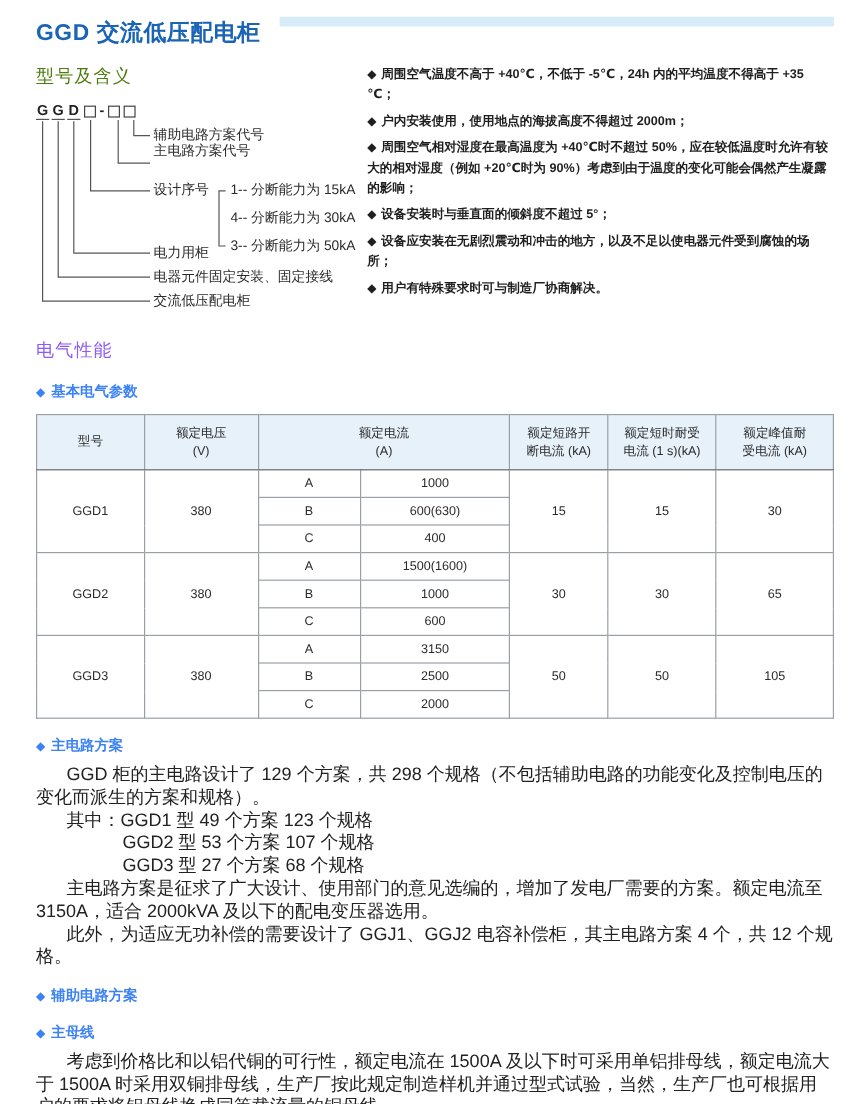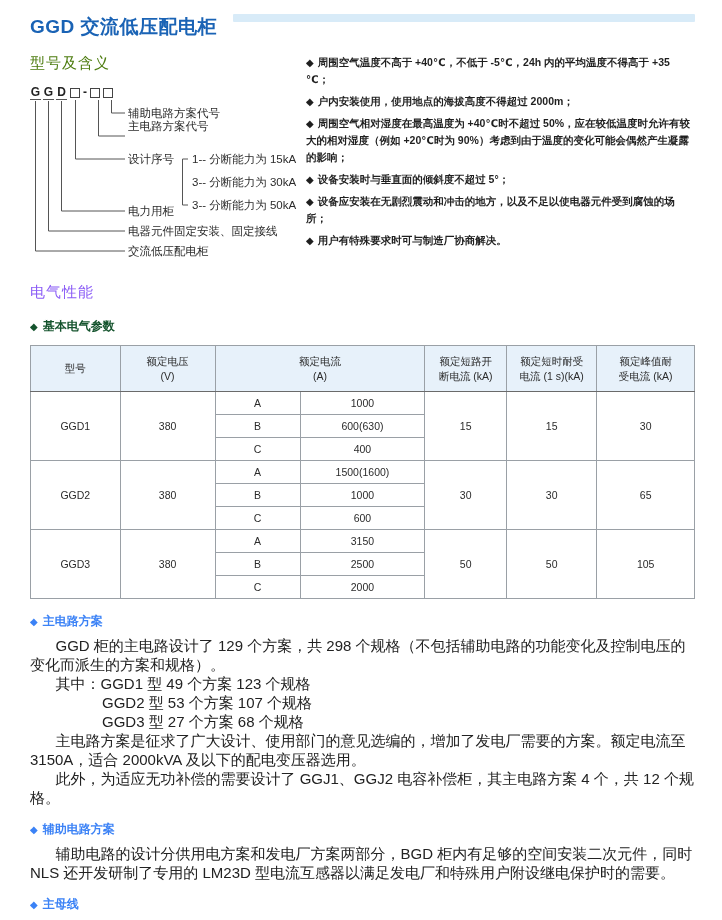--- a/index.html
+++ b/index.html
@@ -32,21 +32,21 @@
   .dlabel { position:absolute; left:98px; white-space:nowrap; line-height:13px; }
   .dopt   { position:absolute; left:162px; white-space:nowrap; line-height:13px; }
 
   
   .env-list { font-size:10.5px; line-height:17px; color:#1f1f1f; font-weight:600; }
   .env-item { margin-bottom:5px; }
   .env-item .dm { margin-right:4px; font-size:10px; }
 
   
   .elec-heading { font-size:15px; color:#8b5cf6; letter-spacing:1px; margin:16px 0 0 0; }
-  .sub-bullet { font-size:12px; font-weight:bold; color:#14532d; margin:16px 0 10px 0; }
+  .sub-bullet { font-size:12px; font-weight:bold; color:#3b82f6; margin:16px 0 10px 0; }
   .sub-bullet .dm { margin-right:5px; font-size:10px; }
 
   table.params { width:100%; border-collapse:collapse; table-layout:fixed;
                  font-size:10.5px; color:#2b2b2b; text-align:center;
                  border-top:1.5px solid #6a6a6a; border-bottom:1.5px solid #6a6a6a; }
   table.params th, table.params td { border:1px solid #9aa0a6; font-weight:normal; padding:0 2px; }
   table.params thead th { background:#e7f1fa; height:46px; line-height:15px;
                           border-bottom:1.5px solid #6a6a6a; }
   table.params thead th div { display:block; }
   table.params tbody td { height:23px; }
@@ -92,21 +92,21 @@
       <span class="code-char code-letter" style="left:26px">D</span>
       <span class="code-box" style="left:40px"></span>
       <span class="code-dash" style="left:53px">-</span>
       <span class="code-box" style="left:60px"></span>
       <span class="code-box" style="left:73px"></span>
 
       <div class="dlabel" style="top:22px">辅助电路方案代号</div>
       <div class="dlabel" style="top:35px">主电路方案代号</div>
       <div class="dlabel" style="top:68px">设计序号</div>
       <div class="dopt" style="top:68px">1-- 分断能力为 15kA</div>
-      <div class="dopt" style="top:91px">3-- 分断能力为 30kA</div>
+      <div class="dopt" style="top:91px">4-- 分断能力为 30kA</div>
       <div class="dopt" style="top:114px">3-- 分断能力为 50kA</div>
       <div class="dlabel" style="top:120px">电力用柜</div>
       <div class="dlabel" style="top:140px">电器元件固定安装、固定接线</div>
       <div class="dlabel" style="top:160px">交流低压配电柜</div>
     </div>
   </div>
 
   <div class="col-right">
     <div class="env-list">
       <div class="env-item"><span class="dm">◆</span><span>周围空气温度不高于 +40℃，不低于 -5℃，24h 内的平均温度不得高于 +35 ℃；</span></div>
@@ -223,20 +223,19 @@
   <p class="ind1">GGD 柜的主电路设计了 129 个方案，共 298 个规格（不包括辅助电路的功能变化及控制电压的变化而派生的方案和规格）。</p>
   <p class="ind1">其中：GGD1 型 49 个方案 123 个规格</p>
   <p class="ind2">GGD2 型 53 个方案 107 个规格</p>
   <p class="ind2">GGD3 型 27 个方案 68 个规格</p>
   <p class="ind1">主电路方案是征求了广大设计、使用部门的意见选编的，增加了发电厂需要的方案。额定电流至 3150A，适合 2000kVA 及以下的配电变压器选用。</p>
   <p class="ind1">此外，为适应无功补偿的需要设计了 GGJ1、GGJ2 电容补偿柜，其主电路方案 4 个，共 12 个规格。</p>
 </div>
 
 <div class="txt-section">
   <div class="heading"><span class="dm">◆</span><span>辅助电路方案</span></div>
-  <p class="ind1">辅助电路的设计分供用电方案和发电厂方案两部分，BGD 柜内有足够的空间安装二次元件，同时 NLS 还开发研制了专用的 LM23D 型电流互感器以满足发电厂和特殊用户附设继电保护时的需要。</p>
 </div>
 
 <div class="txt-section">
   <div class="heading"><span class="dm">◆</span><span>主母线</span></div>
   <p class="ind1">考虑到价格比和以铝代铜的可行性，额定电流在 1500A 及以下时可采用单铝排母线，额定电流大于 1500A 时采用双铜排母线，生产厂按此规定制造样机并通过型式试验，当然，生产厂也可根据用户的要求将铝母线换成同等载流量的铜母线。</p>
 
 </div>
 
 </body></html>

